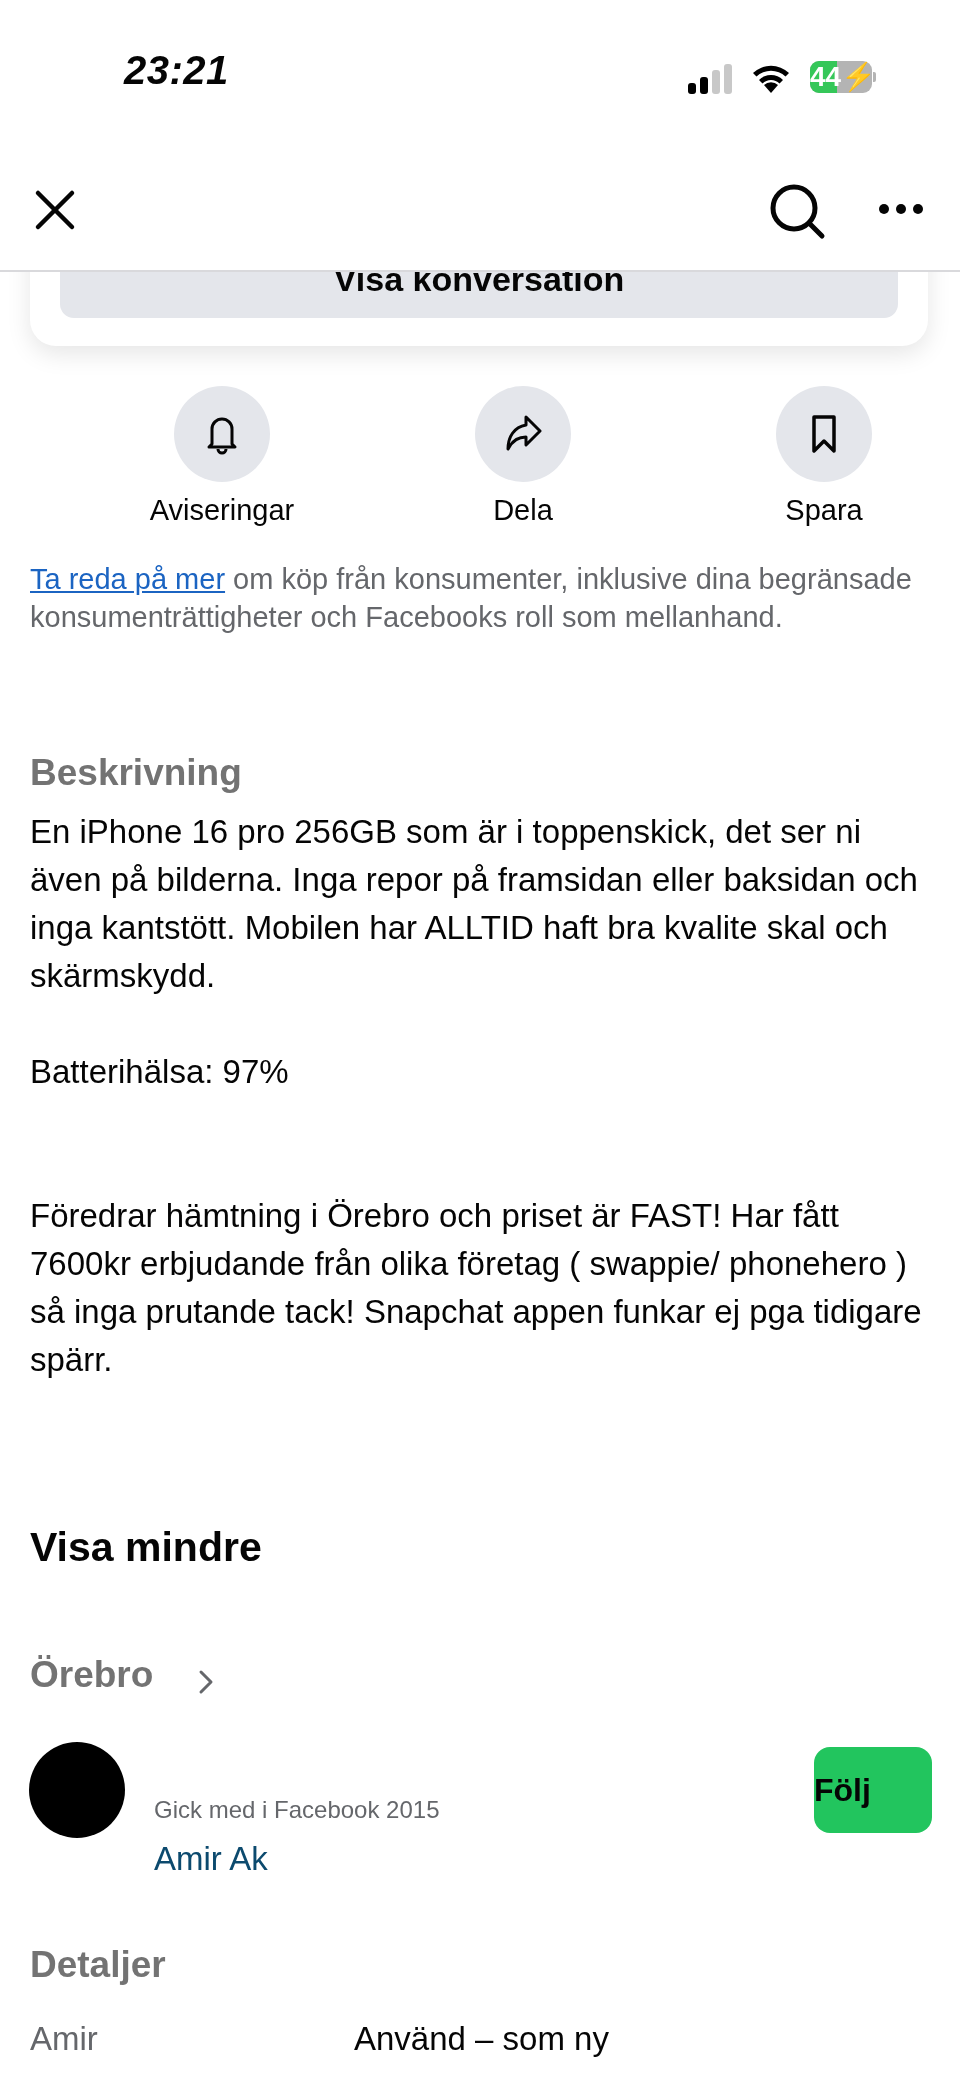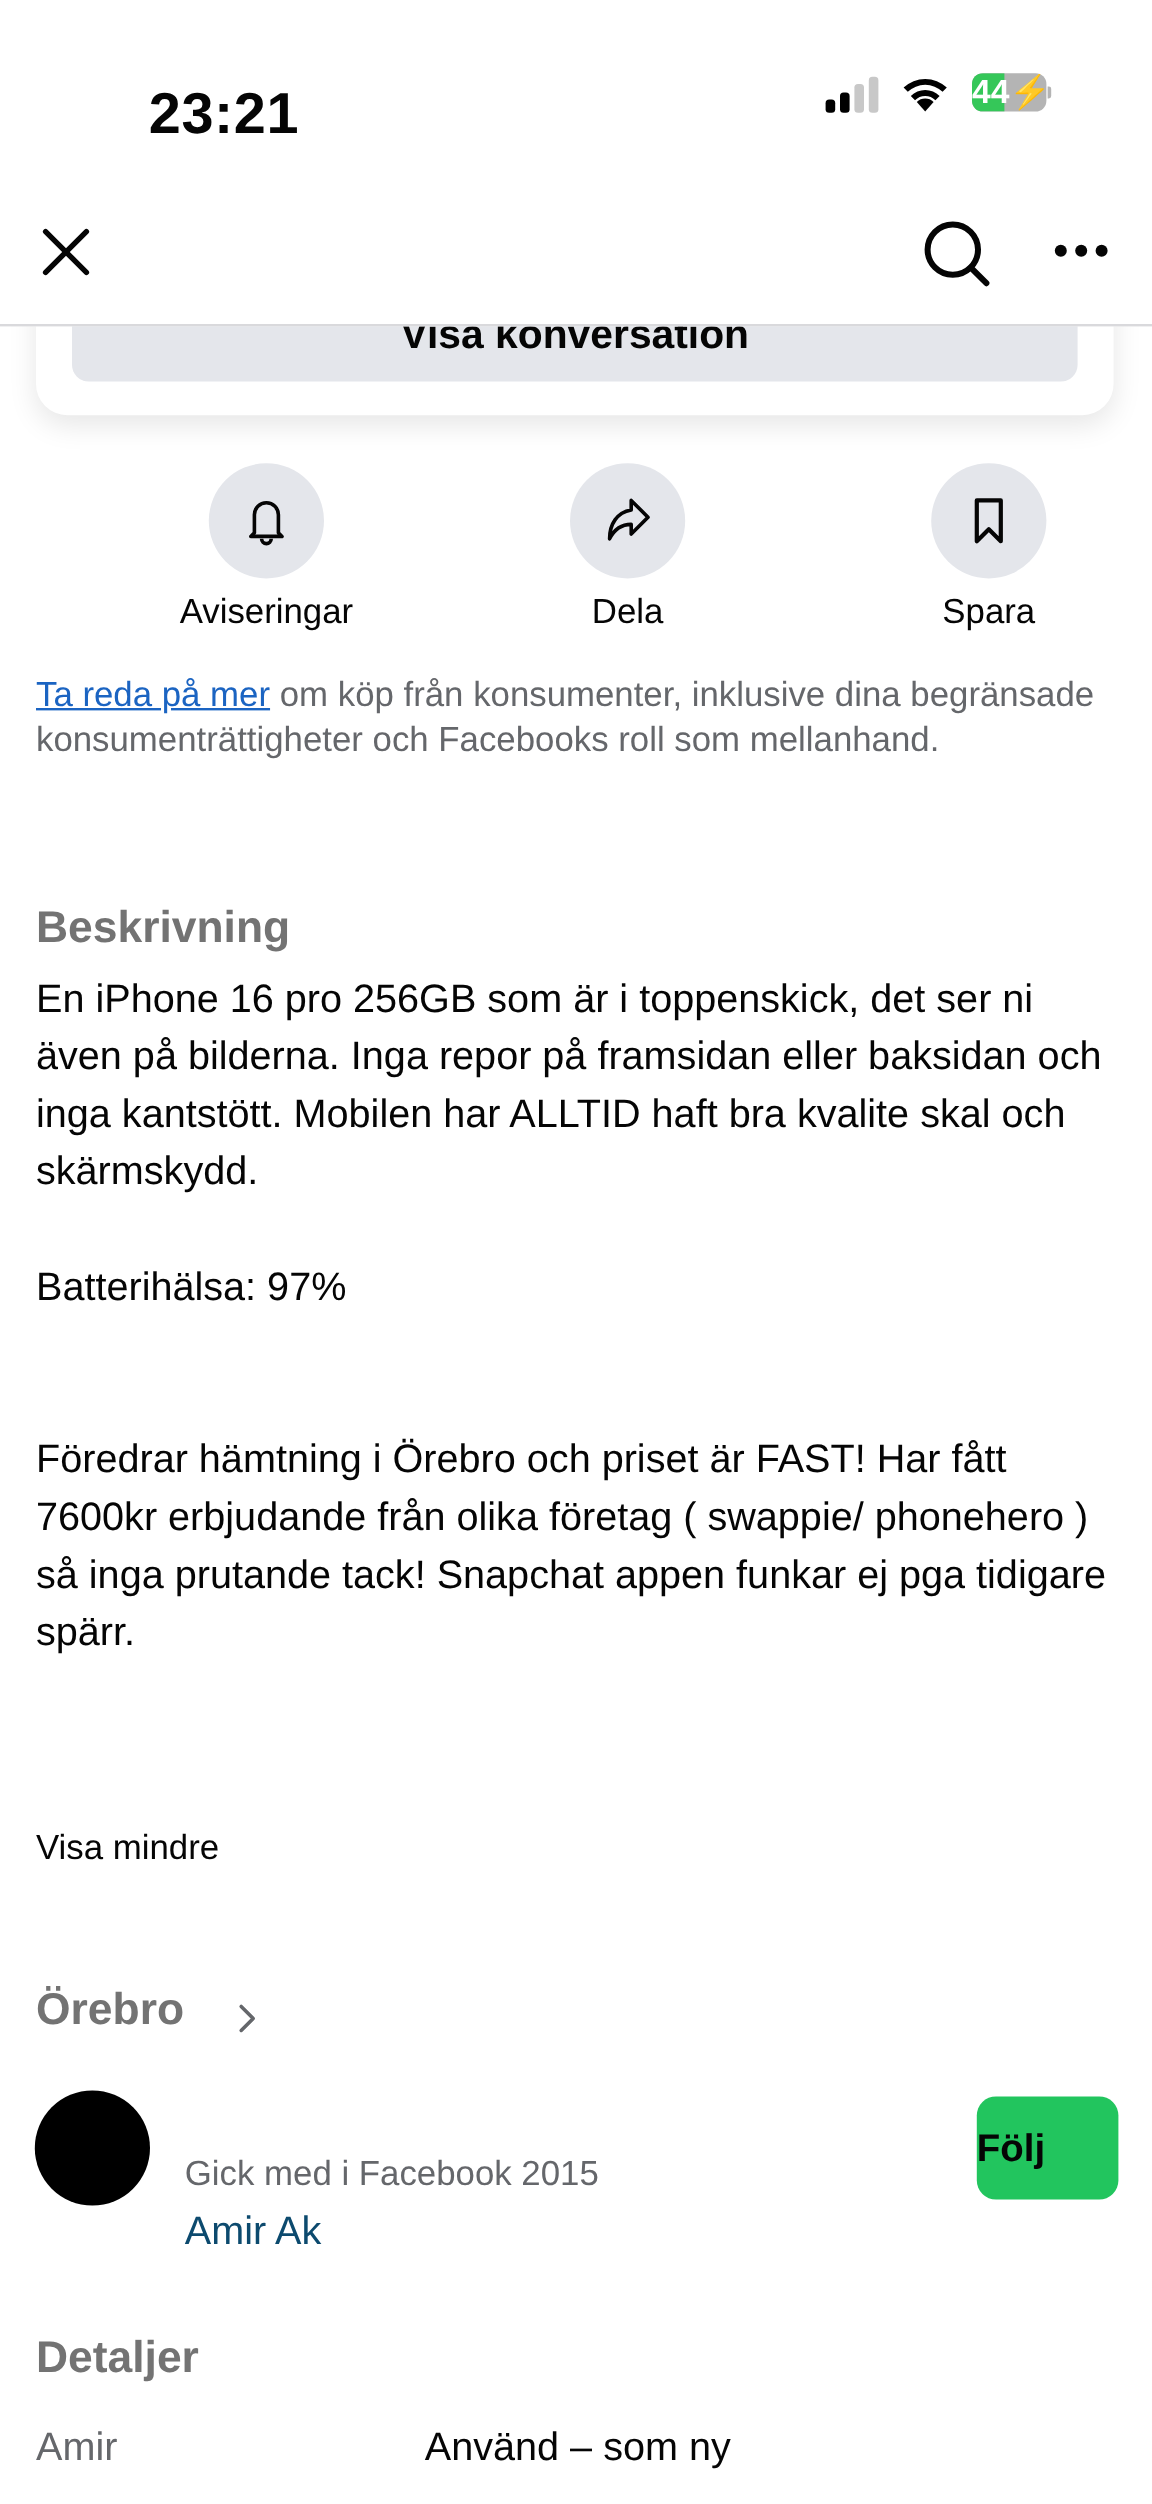--- a/index.html
+++ b/index.html
@@ -1,21 +1,21 @@
 <!DOCTYPE html>
 <html><head>
   <meta charset="utf-8">
   <style>
     * { box-sizing: border-box; margin: 0; padding: 0; }
     html, body { width: 960px; height: 2087px; background: #ffffff; overflow: hidden; }
     body { font-family: "Liberation Sans", sans-serif; color: #050505; position: relative; }
 
     
     .status-bar { position: absolute; top: 0; left: 0; width: 960px; height: 150px; }
-    .time { position: absolute; left: 124px; top: 68px; font-size: 48px; font-weight: bold; letter-spacing: 0.5px; }
+    .time { position: absolute; left: 124px; top: 48px; font-size: 40px; font-weight: bold; letter-spacing: 0.5px; font-style: italic; }
     .signal { position: absolute; left: 688px; top: 64px; width: 46px; height: 30px; }
     .signal span { position: absolute; bottom: 0; width: 8px; border-radius: 3px; }
     .signal .b1 { left: 0; height: 11px; background: #000; }
     .signal .b2 { left: 12px; height: 17px; background: #000; }
     .signal .b3 { left: 24px; height: 24px; background: #c8c8c8; }
     .signal .b4 { left: 36px; height: 30px; background: #c8c8c8; }
     .wifi { position: absolute; left: 750px; top: 60px; width: 42px; height: 34px; }
     .battery { position: absolute; left: 810px; top: 61px; width: 64px; height: 32px; }
     .battery .shell { position: absolute; left: 0; top: 0; width: 62px; height: 32px; border-radius: 9px; background: #b4b4b4; overflow: hidden; }
     .battery .fill { position: absolute; left: 0; top: 0; width: 27px; height: 32px; background: #35c759; }
@@ -44,28 +44,28 @@
     
     .consumer { position: absolute; left: 30px; top: 560px; width: 900px; font-size: 29px; line-height: 38px; color: #65676b; }
     .consumer a { color: #1b64c2; text-decoration: underline; }
 
     
     .section-title { position: absolute; left: 30px; font-size: 37px; font-weight: bold; color: #737373; }
     .desc-title { top: 752px; }
     .desc { position: absolute; left: 30px; top: 808px; width: 910px; font-size: 33px; line-height: 48px; color: #050505; }
     .desc p { min-height: 48px; }
     .desc .gap { height: 48px; }
-    .show-less { position: absolute; left: 30px; top: 1524px; font-size: 29px; font-weight: normal; color: #050505; }
+    .show-less { position: absolute; left: 30px; top: 1524px; font-size: 41px; font-weight: bold; color: #050505; }
 
     
     .seller-title { top: 1654px; }
     .seller-chev { position: absolute; left: 196px; top: 1666px; width: 20px; height: 32px; }
     .avatar { position: absolute; left: 29px; top: 1742px; width: 96px; height: 96px; border-radius: 50%; background: #000; }
     .seller-name { position: absolute; left: 154px; top: 1840px; font-size: 33px; color: #0c4a6e; }
-    .seller-sub { position: absolute; left: 154px; top: 1796px; font-size: 29px; color: #65676b; }
+    .seller-sub { position: absolute; left: 154px; top: 1796px; font-size: 24px; color: #65676b; }
     .follow-btn { position: absolute; left: 814px; top: 1747px; width: 118px; height: 86px; border-radius: 16px; background: #22c55e; text-align: left; line-height: 86px; font-size: 32px; font-weight: bold; color: #050505; }
 
     
     .details-title { top: 1944px; }
     .detail-label { position: absolute; left: 30px; top: 2020px; font-size: 33px; color: #65676b; }
     .detail-value { position: absolute; left: 354px; top: 2020px; font-size: 33px; color: #050505; }
   </style>
 </head>
 <body>
 

